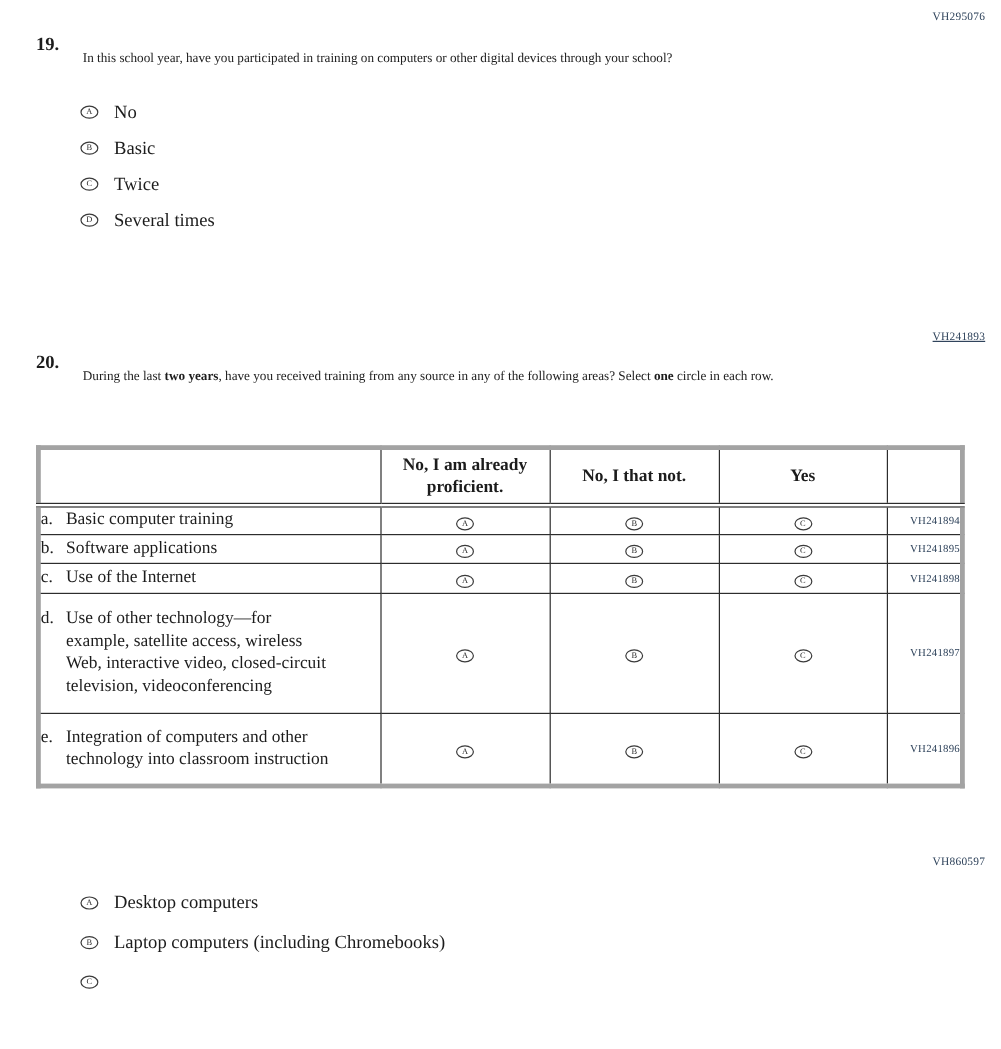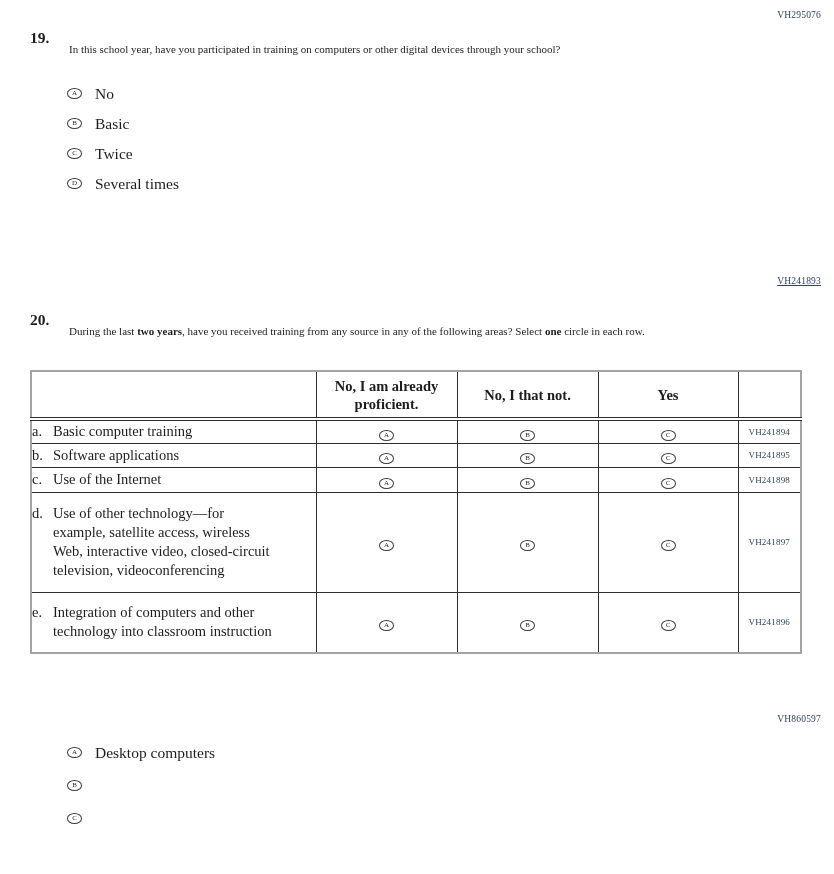--- a/index.html
+++ b/index.html
@@ -18,21 +18,21 @@
     font-size: 9.5px;
     letter-spacing: 0.2px;
     color: #30445c;
   }
   .code-1 { top: 10px; }
   .code-2 { top: 276px; text-decoration: underline; }
   .code-3 { top: 714px; text-align: center; }
 
   .question { position: absolute; left: 30px; }
   .q19 { top: 27px;  width: 700px; }
-  .q20 { top: 309px; width: 784px; }
+  .q20 { top: 292px; width: 784px; }
   .q21 { top: 731px; width: 700px; }
 
   .q-head { display: flex; align-items: flex-start; }
   .q-num {
     font-weight: bold;
     font-size: 15.5px;
     line-height: 21px;
     width: 27px;
     flex-shrink: 0;
   }
@@ -64,25 +64,25 @@
   .bubble i {
     font-style: normal;
     font-size: 7px;
     line-height: 1;
     color: #2b2b2b;
     transform: translateY(0.2px);
   }
   .opt-label { margin-left: 13px; font-size: 15.5px; line-height: 19px; font-family: Liberation Serif, serif; }
 
   table.grid {
-    margin-top: 17px;
+    margin-top: 35px;
     border-collapse: collapse;
     table-layout: fixed;
     width: 770px;
-    border: 2px solid #a3a3a3;
+    border: 4px solid #a3a3a3;
   }
   table.grid th, table.grid td {
     border: 1px solid #2d2d2d;
     padding: 0;
     box-sizing: border-box;
   }
   table.grid thead th {
     height: 48px;
     font-weight: bold;
     font-size: 14.5px;
@@ -101,21 +101,21 @@
   .lbl { display: flex; }
   .pfx { width: 21px; flex-shrink: 0; font-size: 14.5px; line-height: 19px; }
   .txt { font-size: 14.5px; line-height: 19px; max-width: 222px; }
 
   td.opt-cell { text-align: center; vertical-align: middle; }
   td.opt-cell .bubble { display: inline-flex; }
 
   td.code-cell {
     font-size: 9px;
     color: #30445c;
-    text-align: center;
+    text-align: right;
     vertical-align: middle;
     letter-spacing: 0.2px;
   }
 </style>
 </head>
 <body>
 
 <div class="page">
 
   <span class="vh-code code-1">VH295076</span>
@@ -278,20 +278,21 @@
       <div class="option">
         <span class="bubble">
             <i>A</i>
           </span>
         <span class="opt-label">Desktop computers</span>
       </div>
       <div class="option">
         <span class="bubble">
             <i>B</i>
           </span>
+        <span class="opt-label">Laptop computers (including Chromebooks)</span>
       </div>
       <div class="option">
         <span class="bubble">
             <i>C</i>
           </span>
       </div>
     </div>
   </section>
 
 </div>

